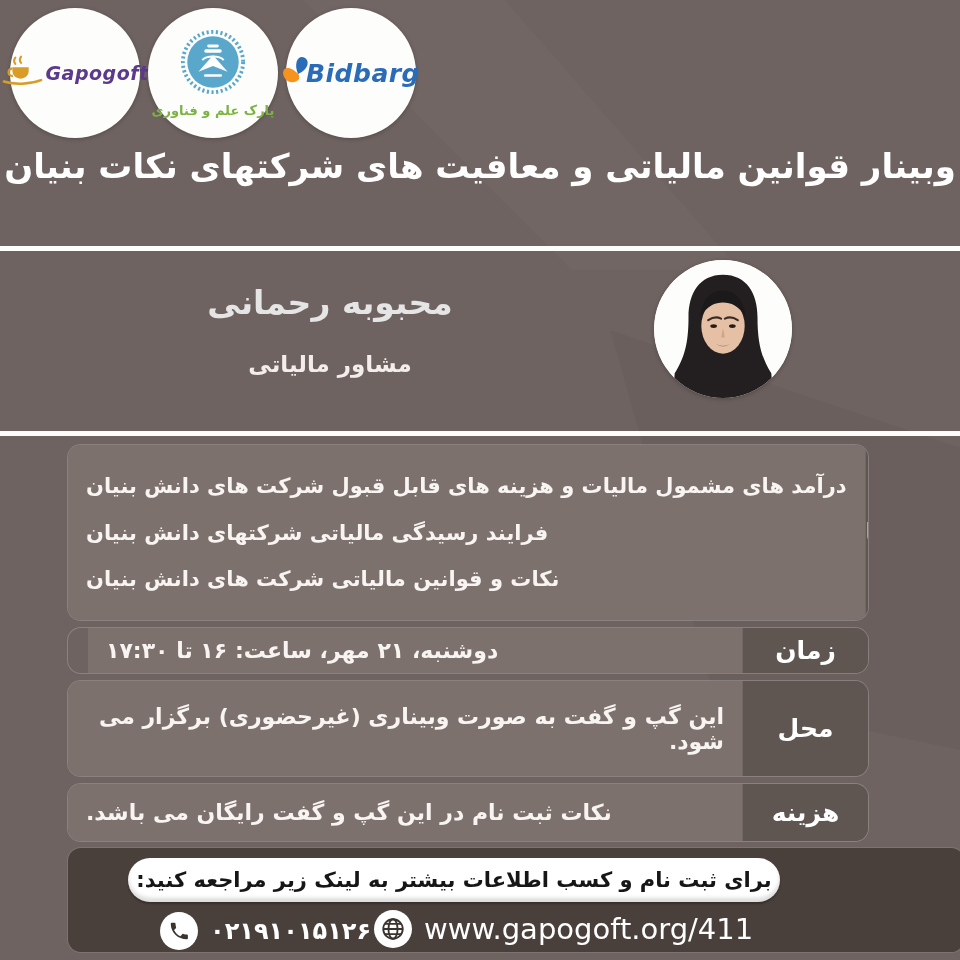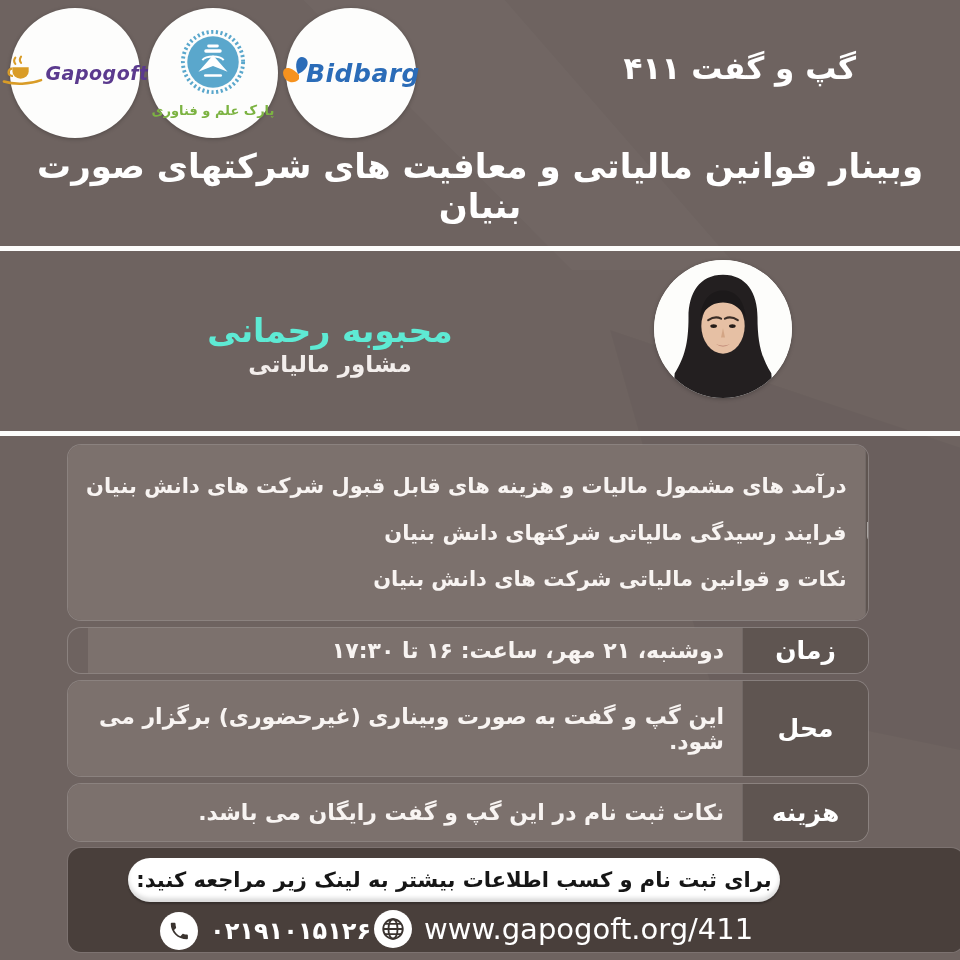--- a/index.html
+++ b/index.html
@@ -33,34 +33,34 @@
     font-size:31px; font-weight:bold; direction:rtl; }
   .main-title { position:absolute; top:146px; left:0; width:100%; text-align:center;
     color:#fff; font-size:34px; font-weight:bold; direction:rtl; }
 
   .sep { position:absolute; left:0; width:100%; height:5px; background:#fdfdfc; }
   .sep-1 { top:246px; }
   .sep-2 { top:431px; }
 
   
   .speaker-name { position:absolute; top:283px; left:0; width:660px; text-align:center;
-    color:#5eead4; font-size:33px; font-weight:bold; direction:rtl;margin-top:28px; }
+    color:#e5e5e5; font-size:33px; font-weight:bold; direction:rtl; }
   .speaker-role { position:absolute; top:351px; left:0; width:660px; text-align:center;
     color:#f3eeec; font-size:23px; font-weight:bold; direction:rtl; }
   .speaker-photo { position:absolute; left:654px; top:260px; width:138px; height:138px;
     border-radius:50%; overflow:hidden; background:#fdfdfb;
     box-shadow:0 1px 4px rgba(0,0,0,0.25); }
   .speaker-photo svg { display:block; }
 
   
   .row { position:absolute; left:68px; width:800px; display:flex;
     border-radius:13px; overflow:hidden;
     box-shadow:0 0 0 1px rgba(255,255,255,0.2); }
   .row-content { flex:1; background:#7c716d; display:flex; flex-direction:column;
-    align-items:flex-start; justify-content:center; color:#f8f4f2; font-weight:bold;
+    align-items:flex-end; justify-content:center; color:#f8f4f2; font-weight:bold;
     direction:rtl; padding:6px 18px; }
   .row-label { width:126px; background:#5f5551; display:flex; align-items:center;
     justify-content:center; color:#fff; font-weight:bold; font-size:25px; direction:rtl;
     border-left:1px solid rgba(255,255,255,0.12); }
   .row-topics   { top:445px; height:175px; }
   .row-time     { top:628px; height:45px;padding-left:20px; }
   .row-location { top:681px; height:95px; }
   .row-cost     { top:784px; height:57px; }
   .row-topics .row-content { justify-content:space-evenly; font-size:21px; }
   .topic-line { white-space:nowrap; }
@@ -126,23 +126,22 @@
           <svg width="30" height="38" viewBox="0 0 30 38">
             <path d="M17 23 C8 12 -1 15 1.5 23.5 C4 31.5 13 32 17 27 Z" fill="#f6921e"></path>
             <path d="M16 22 C11 10 17 2 23 6 C29 10 24 19 16 22 Z" fill="#2b6cb8"></path>
           </svg>
         </span>
         <span class="bid-word">Bidbarg</span>
       </div>
     </div>
   </div>
 
-  <div class="series-title">گپ و گفت ۴۱۱</div>
-
-  <h1 class="main-title" style="margin:0;">وبینار قوانین مالیاتی و معافیت های شرکتهای صورت بنیان</h1>
+
+  <h1 class="main-title" style="margin:0;">وبینار قوانین مالیاتی و معافیت های شرکتهای نکات بنیان</h1>
 
   <div class="sep sep-1"></div>
 
   <div class="speaker-name">محبوبه رحمانی</div>
   <div class="speaker-role">مشاور مالیاتی</div>
   <div class="speaker-photo">
     <span>
       <svg width="138" height="138" viewBox="0 0 140 140">
         <circle cx="70" cy="70" r="70" fill="#fdfdfb"></circle>
         <path d="M70 15 C46 15 35 34 35 58 C35 84 31 99 21 115 L19 140 L121 140 L119 115 C109 99 105 84 105 58 C105 34 94 15 70 15 Z" fill="#231f20"></path>

